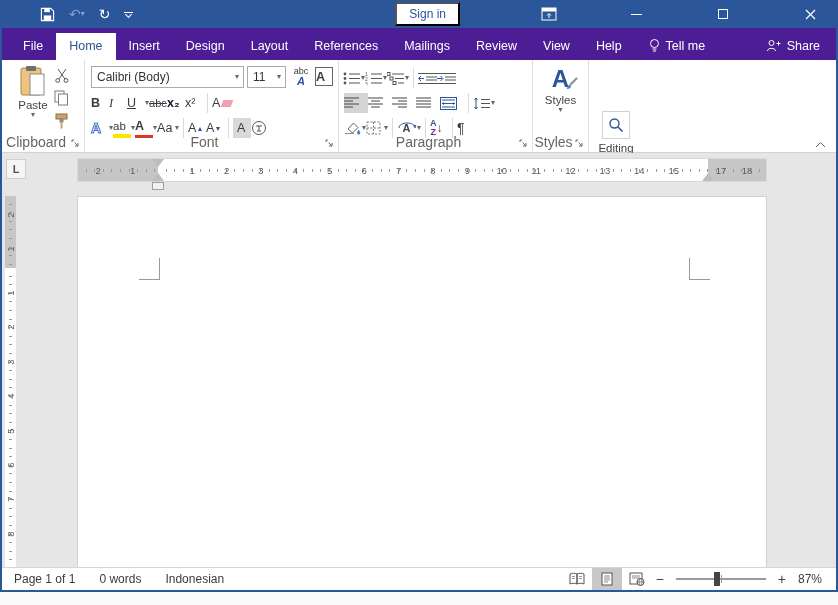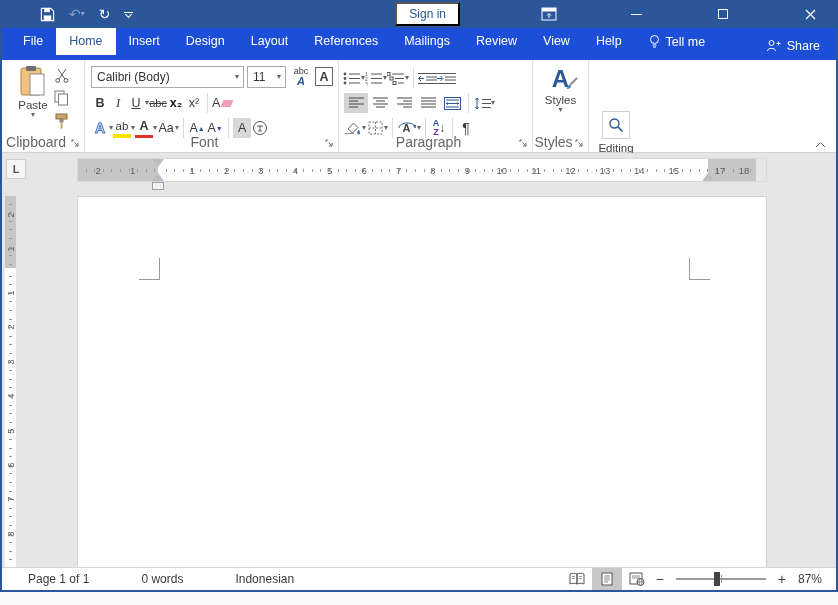--- a/index.html
+++ b/index.html
@@ -14,21 +14,21 @@
   .qat-btn.disabled { color:#8aa0c8; }
   .title-text { position:absolute; left:0; right:0; text-align:center; font-size:12.5px; color:#fff; }
   .title-right { position:absolute; right:4px; top:0; height:28px; display:flex; align-items:center;gap:43px; }
   .signin-btn { background:#fff; color:#2b579a; font-size:12px; padding:3px 12px; margin-right:24px; }
   .win-btn { width:44px; height:28px; display:flex; align-items:center; justify-content:center; }
   .chev-down { display:inline-block; width:5px; height:5px; border-right:1.5px solid currentColor; border-bottom:1.5px solid currentColor; transform:rotate(45deg); margin-top:-2px; }
   .qat-more { display:flex; flex-direction:column; align-items:center; gap:1px; }
   .qat-more .bar { width:9px; border-top:1px solid #fff; }
 
   
-  .tabrow { position:relative; height:32px; background:#1d4ed8; display:flex; align-items:flex-start; padding-left:8px; }
+  .tabrow { position:relative; height:32px; background:#4c1d95; display:flex; align-items:flex-end; padding-left:8px; }
   .tab { color:#fff; font-size:12.5px; padding:6px 13px 7px 13px; }
   .tab.active { background:#fff; color:#2b579a; }
   .tab-extra { display:flex; align-items:center; gap:6px; color:#fff; font-size:12.5px; padding:6px 10px 7px 14px; }
   .share-wrap { position:absolute; right:10px; bottom:0; display:flex; align-items:center; gap:6px; color:#fff; font-size:12.5px; padding:6px 6px 7px 6px; }
 
   
   .ribbon { position:relative; height:93px; background:#fff; border-bottom:1px solid #d4d4d4; font-size:12px; color:#444; }
   .group { position:absolute; top:0; height:92px; border-right:1px solid #e0e0e0; }
   .group-label { position:absolute; bottom:2px; left:0; right:14px; text-align:center; font-size:14px; color:#666; }
   .launcher { position:absolute; bottom:3px; right:3px; width:10px; height:10px; }
@@ -42,21 +42,21 @@
   .paste-btn { position:absolute; left:10px; top:5px; width:42px; height:73px; display:flex; flex-direction:column; align-items:center; }
   .paste-label { font-size:11.5px; color:#444; margin-top:2px; }
   .clip-col { position:absolute; left:52px; top:8px; display:flex; flex-direction:column; gap:7px; }
   .arrow { font-size:8px; color:#666; line-height:1; }
 
   .row1 { position:absolute; top:6px; left:0; right:0; height:24px; }
   .row2 { position:absolute; top:32px; left:0; right:0; height:22px; display:flex; align-items:center; }
   .row3 { position:absolute; top:56px; left:0; right:0; height:24px; display:flex; align-items:center; }
   .combo { position:absolute; height:22px; border:1px solid #ababab; background:#fff; display:flex; align-items:center; font-size:12px; color:#333; padding-left:5px; }
   .combo .arrow { margin-left:auto; margin-right:4px; }
-  .fbtn { display:flex; align-items:center; justify-content:center; min-width:18px; height:20px; font-size:12.5px; color:#3b3b3b; }
+  .fbtn { display:flex; align-items:center; justify-content:flex-start; min-width:18px; height:20px; font-size:12.5px; color:#3b3b3b; }
   .vdiv { width:1px; height:20px; background:#dadada; margin:0 4px; }
   .selected-toggle { background:#d4d4d4; }
   .eff-a { font-weight:bold; font-size:14px; color:#fff; -webkit-text-stroke:1px #4472c4; }
   .hl-ab { font-size:11.5px; border-bottom:4px solid #ffe400; line-height:1.1; }
   .fc-a { font-weight:bold; font-size:12.5px; border-bottom:3px solid #e03428; line-height:1.15; }
   .blue-tri { color:#2b579a; font-size:7px; vertical-align:top; }
   .shade-a { background:#d9d9d9; padding:0 4px; font-size:12.5px; }
   .stack2 { display:flex; flex-direction:column; align-items:center; line-height:1; font-size:9px; }
 
   .styles-big { position:absolute; left:0; right:0; top:7px; display:flex; flex-direction:column; align-items:center; }
@@ -69,42 +69,42 @@
   .tab-selector { position:absolute; left:4px; top:6px; width:20px; height:20px; background:#f5f5f5; border:1px solid #cfcfcf; color:#555; font-size:11px; font-weight:bold; display:flex; align-items:center; justify-content:center; }
   .h-ruler { position:absolute; left:75px; top:5px; width:690px; height:24px; display:flex; border:1px solid #d9d9d9; }
   .rseg { display:flex; align-items:center; font-size:9.5px; color:#595959;
           background-image:repeating-linear-gradient(90deg, transparent 0 7.6px, #9a9a9a 7.6px 8.6px);
           background-size:100% 3px; background-position:0 center; background-repeat:no-repeat; }
   .rseg-gray { background-color:#c6c6c6; }
   .rseg-white { background-color:#fff; }
   .hnum { width:34.4px; text-align:center; background:transparent; }
   .seg-left { width:80px; padding-left:3px; }
   .seg-mid { width:550px; padding-left:17px; }
-  .seg-right { width:48px; }
+  .seg-right { width:58px; }
   .seg-right .hnum { width:26px; }
   .tri-down { position:absolute; width:0; height:0; border-left:6px solid transparent; border-right:6px solid transparent; border-top:8px solid #b9bec4; }
   .tri-up { position:absolute; width:0; height:0; border-left:6px solid transparent; border-right:6px solid transparent; border-bottom:8px solid #b9bec4; }
   .indent-sq { position:absolute; width:12px; height:8px; background:#f1f1f1; border:1px solid #9aa0a6; }
 
   
   .doc-area { position:relative; height:375px; background:#e6e6e6; overflow:hidden; }
   .v-ruler { position:absolute; left:3px; top:4px; bottom:0; width:11px; display:flex; flex-direction:column; }
   .vseg { background-image:repeating-linear-gradient(180deg, transparent 0 7.6px, #9a9a9a 7.6px 8.6px);
           background-size:3px 100%; background-position:center 0; background-repeat:no-repeat;
           font-size:9.5px; color:#595959; display:flex; flex-direction:column; }
   .vseg-gray { background-color:#c6c6c6; height:72px; padding-top:2px; }
   .vseg-white { background-color:#fff; flex:1; padding-top:8px; }
   .vnum { height:34.4px; display:flex; align-items:center; justify-content:center; transform:rotate(-90deg); }
   .page { position:absolute; left:75px; top:4px; width:690px; height:380px; background:#fff; border:1px solid #d2d2d2; }
   .crop-tl { position:absolute; left:61px; top:61px; width:21px; height:22px; border-right:1px solid #9a9a9a; border-bottom:1px solid #9a9a9a; }
   .crop-tr { position:absolute; left:611px; top:61px; width:21px; height:22px; border-left:1px solid #9a9a9a; border-bottom:1px solid #9a9a9a; }
 
   
   .statusbar { position:relative; height:23px; background:#fff; border-top:1px solid #d6d6d6; display:flex; align-items:center; font-size:12px; color:#3b3b3b; }
-  .sb-item { padding:0 26px; }
+  .sb-item { padding:0 12px; }
   .sb-right { position:absolute; right:0; top:0; height:22px; display:flex; align-items:center; }
   .view-btn { width:30px; height:22px; display:flex; align-items:center; justify-content:center; }
   .view-btn.selected { background:#c8c8c8; }
   .zoom-track { position:relative; width:90px; height:2px; background:#9a9a9a; margin:0 8px; }
   .zoom-notch { position:absolute; left:50%; top:-3px; width:1px; height:8px; background:#9a9a9a; }
   .zoom-handle { position:absolute; left:42%; top:-6px; width:6px; height:14px; background:#444; }
   .zoom-sign { font-size:14px; color:#444; padding:0 4px; }
   .zoom-pct { width:46px; text-align:right; padding-right:14px; }
   svg { display:block; }
 </style>

